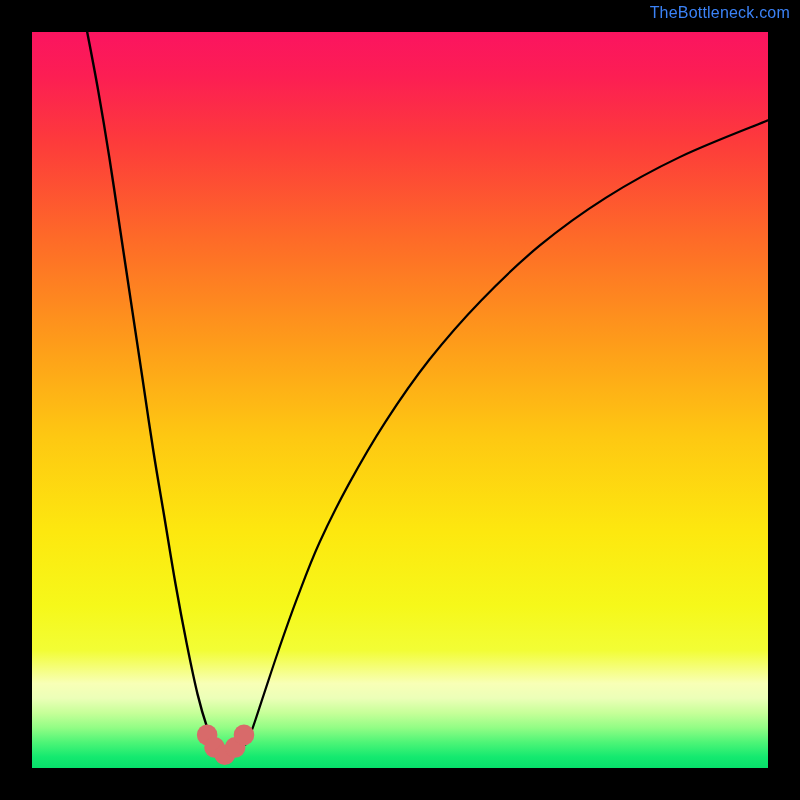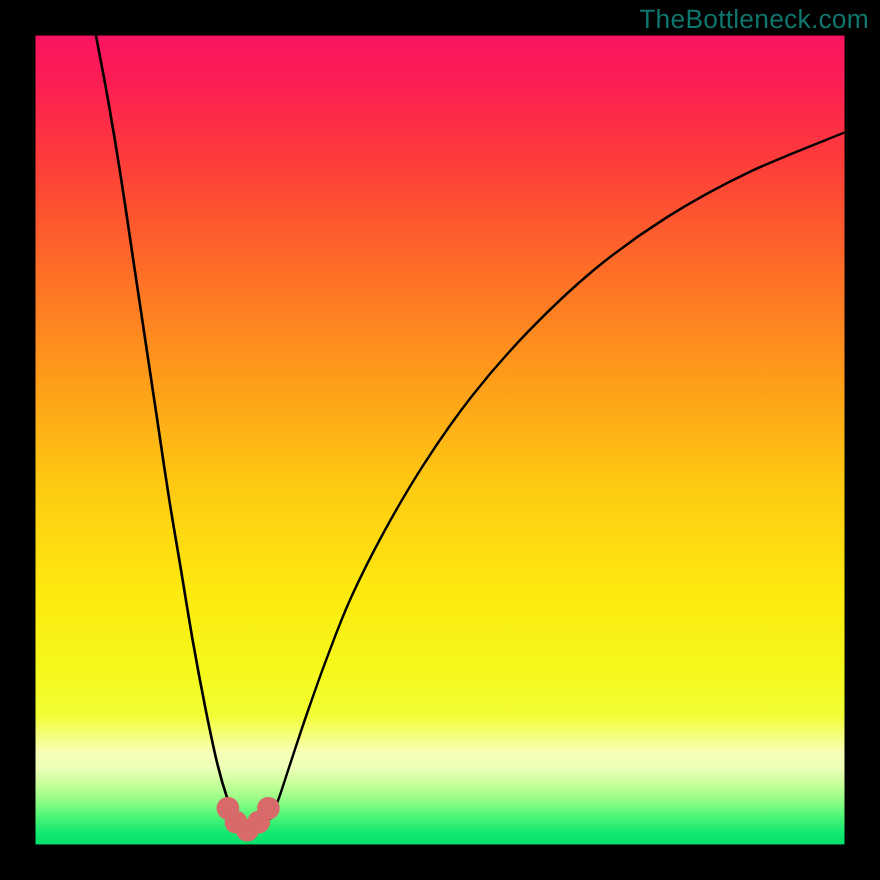--- a/index.html
+++ b/index.html
@@ -16,22 +16,22 @@
     left: 0;
     top: 0;
     width: 800px;
     height: 800px;
     background: #000;
   }
   .watermark {
     position: absolute;
     top: 4px;
     right: 10px;
-    color: #0f766e;
-    font-size: 24px;
+    color: #3b82f6;
+    font-size: 16px;
     font-weight: 500;
     letter-spacing: 0.2px;
   }
   .plot {
     position: absolute;
     left: 32px;
     top: 32px;
     width: 736px;
     height: 736px;
     overflow: hidden;

